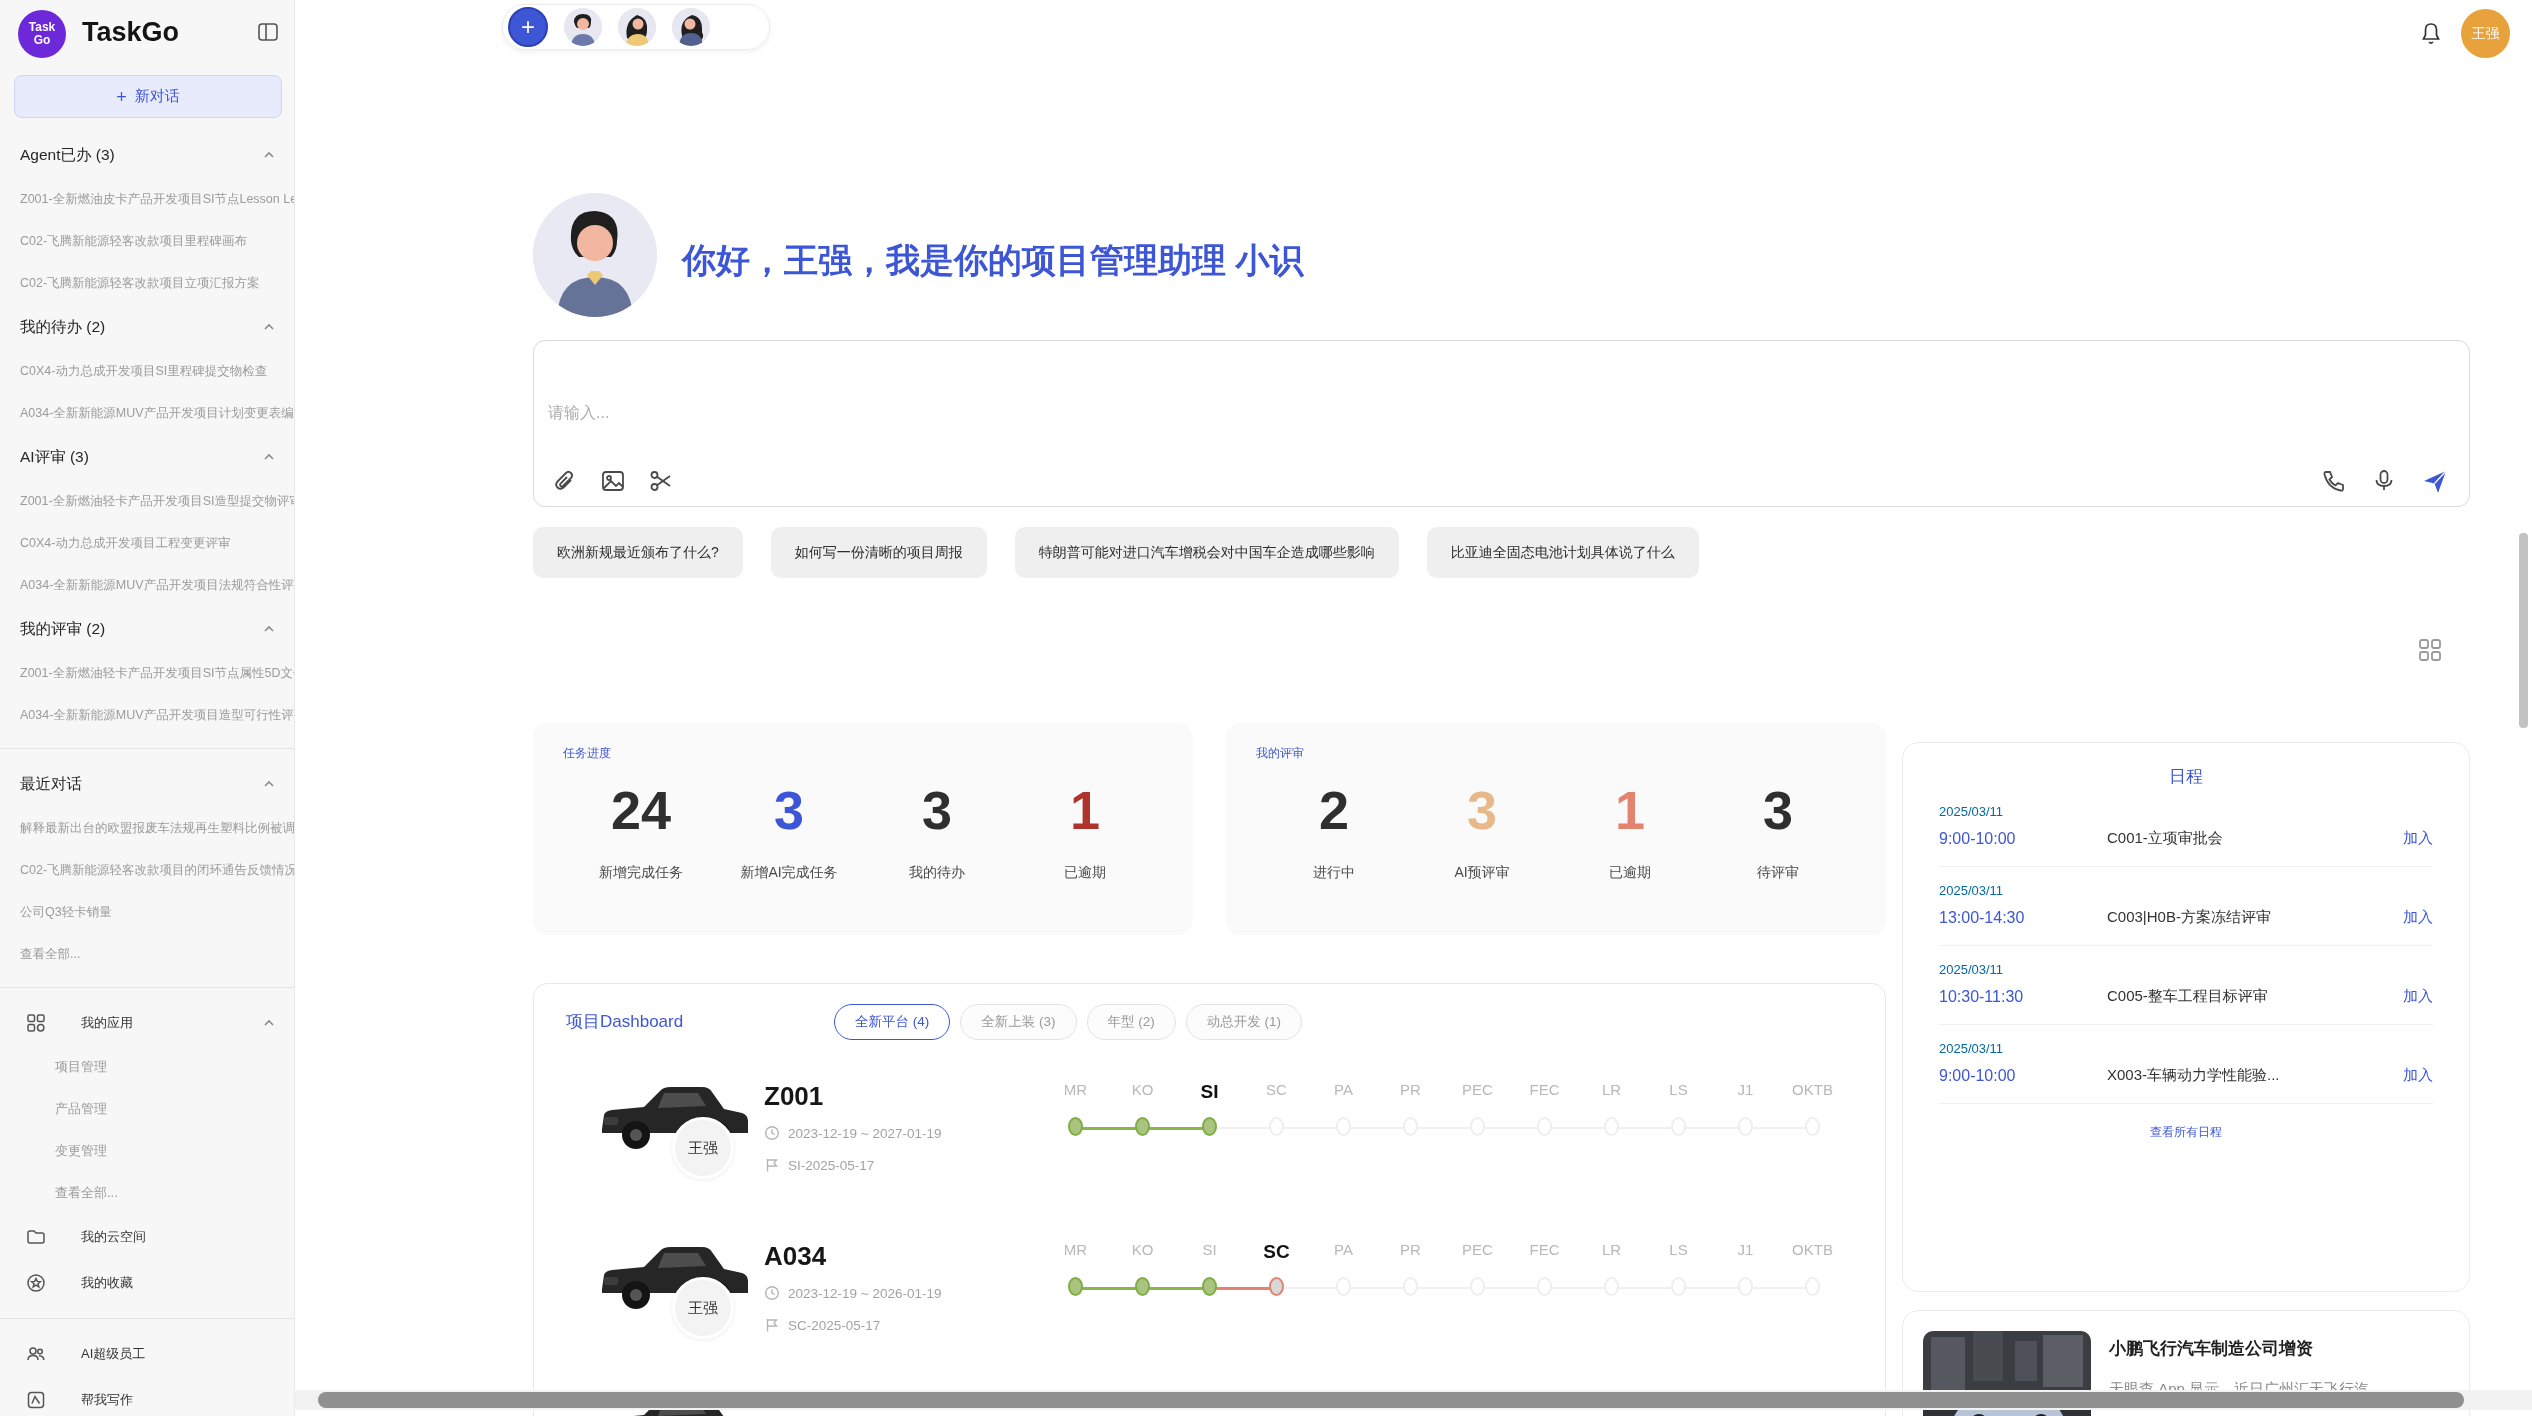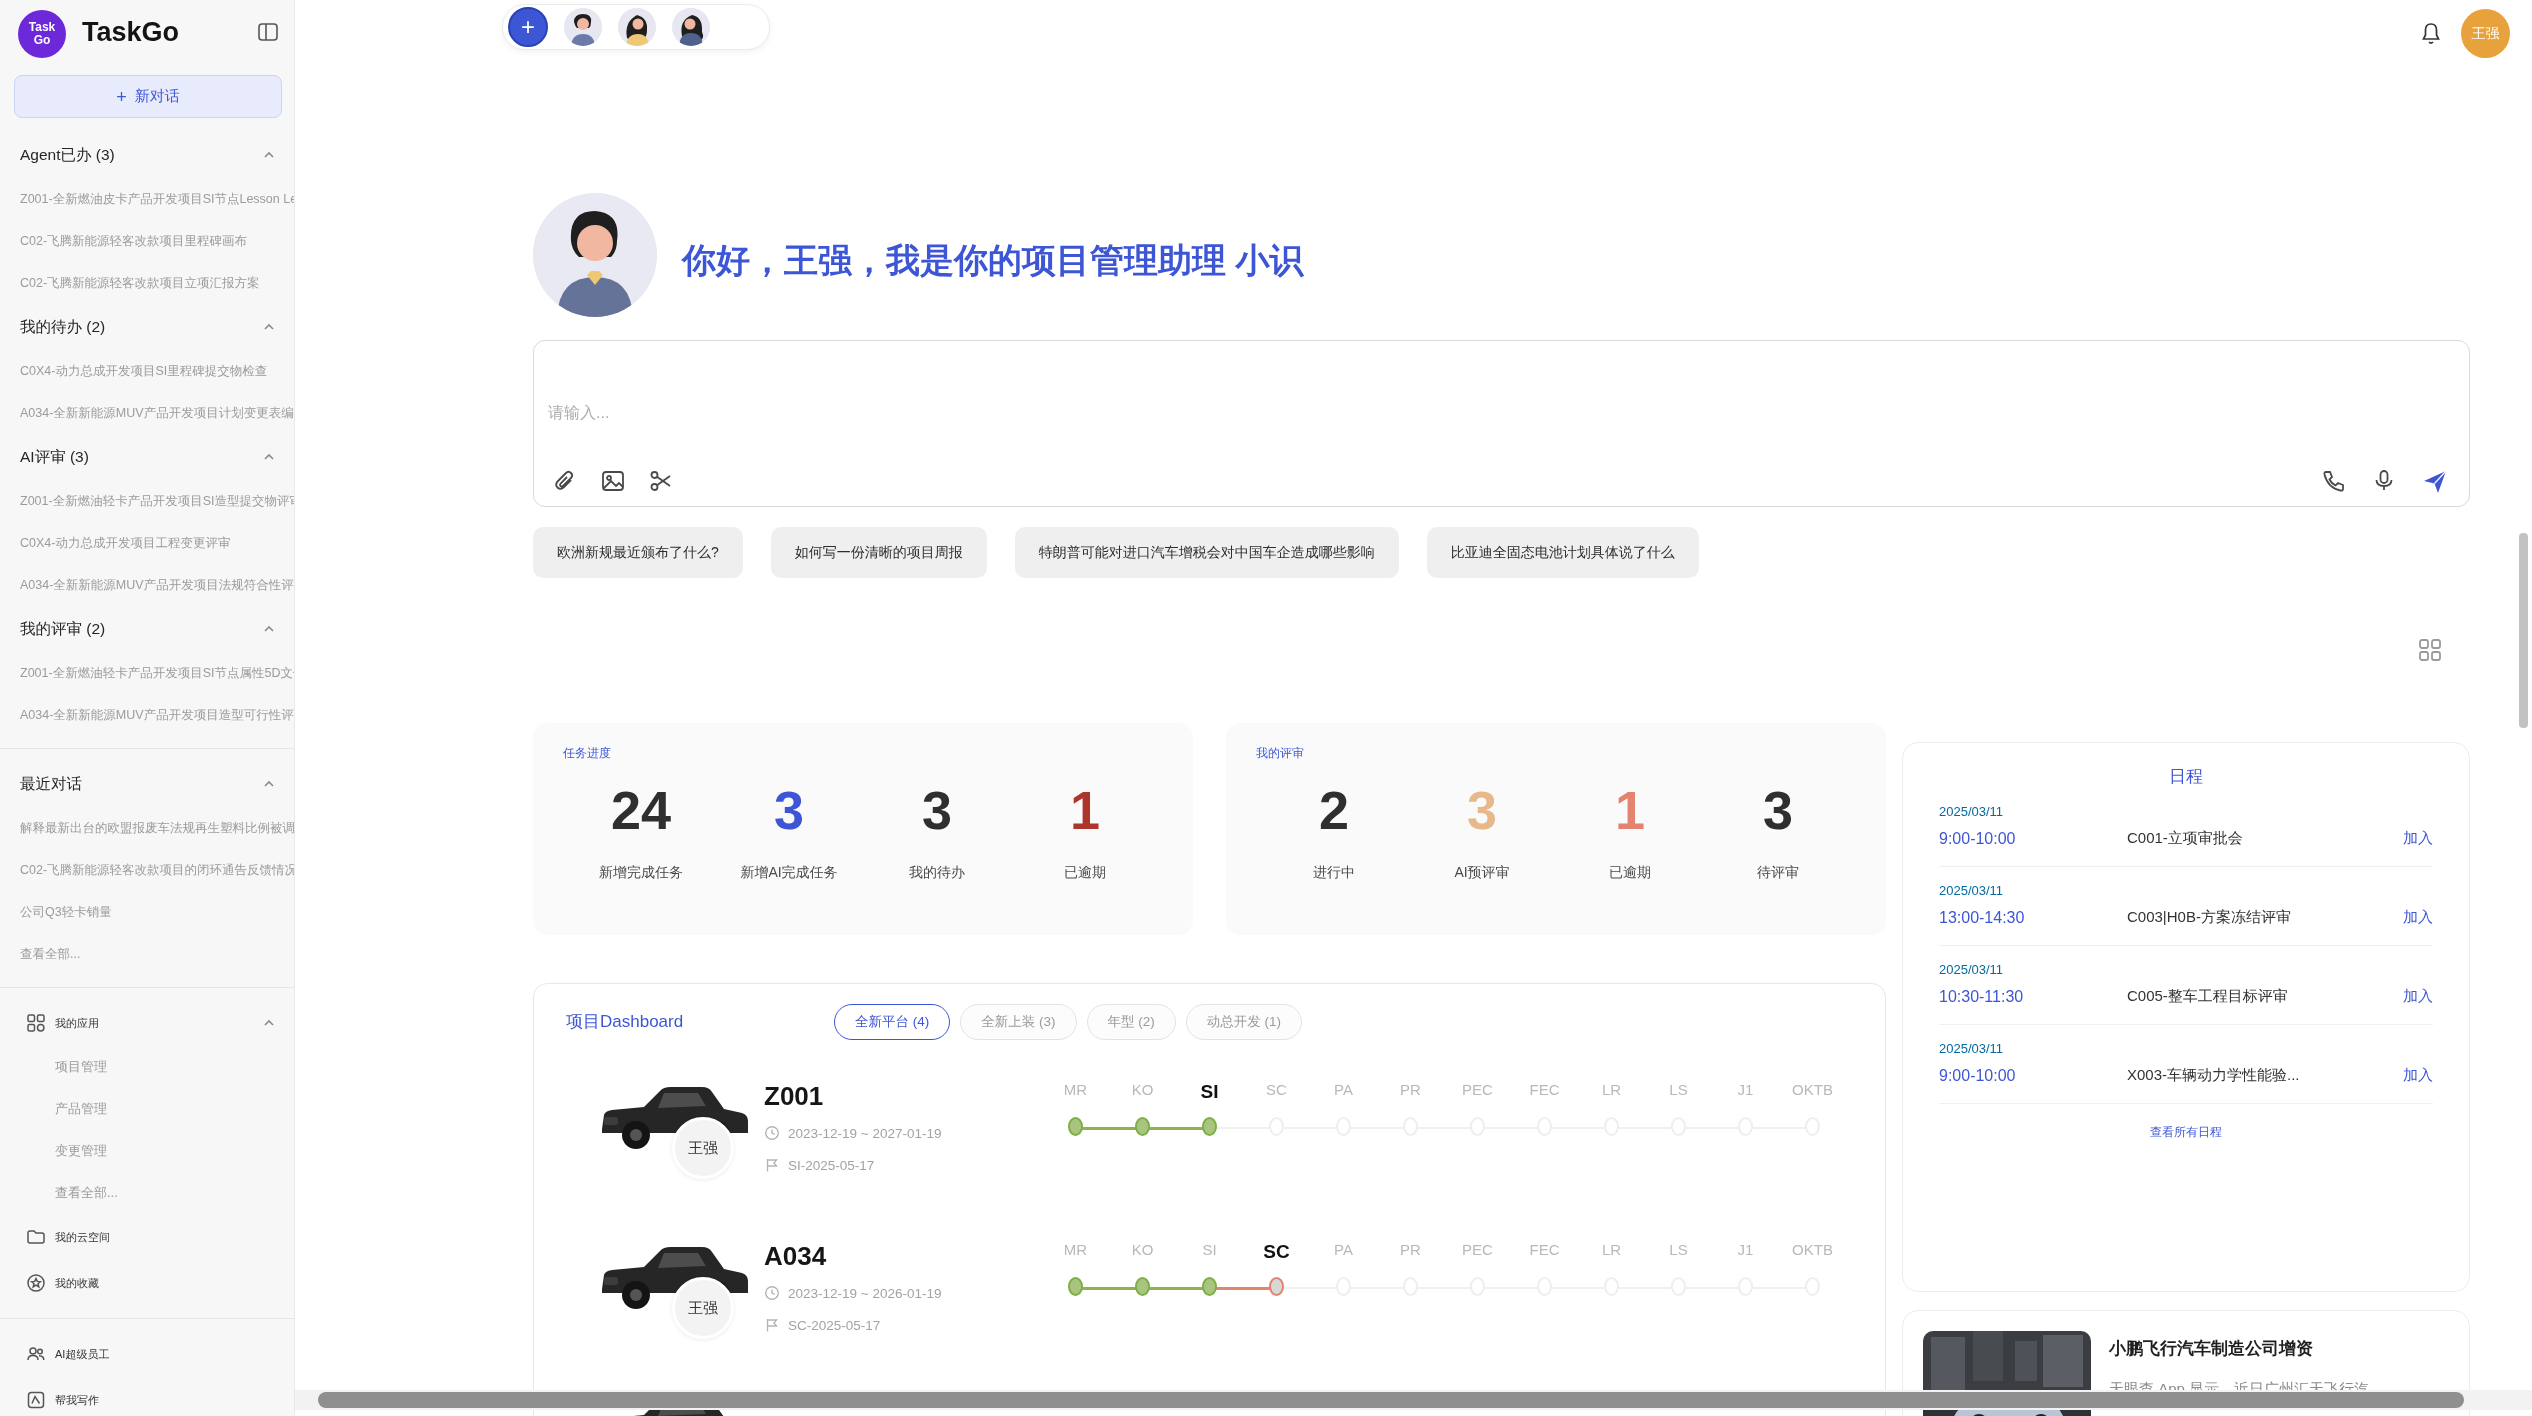--- a/index.html
+++ b/index.html
@@ -19,21 +19,21 @@
   .newchat { position:absolute; left:14px; top:75px; width:268px; height:43px; border-radius:8px;
     background:#e8ebfb; border:1px solid #ccd4f6; color:#3d56d6; font-size:15px;
     display:flex; align-items:center; justify-content:center; gap:8px; cursor:pointer; }
   .newchat .plus { font-size:18px; line-height:18px; }
   .side-scroll { position:absolute; left:0; top:118px; width:295px; bottom:0; padding:14px 0 0 0; }
   .sgroup-h { position:relative; height:46px; line-height:46px; padding:0 20px; font-size:15.5px; color:#262626; }
   .sgroup-h .chev { position:absolute; right:18px; top:15px; }
   .sitem { height:42px; line-height:42px; padding:0 20px; font-size:12.5px; color:#9b9b9b;
     white-space:nowrap; overflow:hidden; cursor:pointer; }
   .sdivider { height:1px; background:#e4e4e4; margin:12px 0; }
-  .srow { position:relative; height:46px; line-height:46px; padding-left:55px; font-size:11px; color:#333; cursor:pointer; }
+  .srow { position:relative; height:46px; line-height:46px; padding-left:81px; font-size:13px; color:#333; cursor:pointer; }
   .srow .ric { position:absolute; left:26px; top:13px; }
   .srow .chev { position:absolute; right:18px; top:15px; }
   .ssub { height:42px; line-height:42px; padding-left:55px; font-size:13px; color:#9b9b9b; cursor:pointer; }
 
   
   .pill { position:absolute; left:502px; top:4px; width:268px; height:46px; background:#fff;
     border:1px solid #ececec; border-radius:24px; box-shadow:0 2px 6px rgba(0,0,0,.06);
     display:flex; align-items:center; padding:0 5px; gap:16px; }
   .pill .addbtn { width:40px; height:40px; border-radius:50%; background:#3d56d6; border:2px solid #2b41b4;
     color:#fff; font-size:24px; display:flex; align-items:center; justify-content:center; cursor:pointer; }
@@ -110,21 +110,21 @@
   .tl-done { left:33px; width:134px; background:#8ab54d; height:2.5px; }
   .tl-over { left:167px; width:67px; background:#e4836f; height:2.5px; }
   .pphoto.r3 { top:395px; }
 
   
   .sched { position:absolute; left:1902px; top:742px; width:568px; height:550px; background:#fff;
     border:1px solid #ececec; border-radius:16px; padding:0 36px; }
   .sched-title { text-align:center; margin-top:22px; font-size:17px; color:#3d56d6; }
   .sched-item { padding:16px 0 18px 0; border-bottom:1px solid #f0f0f0; }
   .si-date { font-size:13px; color:#0369a1; }
-  .si-row { display:flex; align-items:center; margin-top:10px;gap:20px; }
+  .si-row { display:flex; align-items:center; margin-top:10px; }
   .si-time { width:168px; font-size:16px; color:#3d56d6; }
   .si-title { flex:1; font-size:15px; color:#333; white-space:nowrap; overflow:hidden; }
   .si-join { font-size:15px; color:#3d56d6; cursor:pointer; }
   .sched-all { text-align:center; margin-top:20px; font-size:12px; color:#3d56d6; cursor:pointer; }
 
   
   .news { position:absolute; left:1902px; top:1310px; width:568px; height:150px; background:#fff;
     border:1px solid #ececec; border-radius:16px; }
   .news-img { position:absolute; left:20px; top:20px; width:168px; height:108px; border-radius:10px; overflow:hidden; }
   .news-title { position:absolute; left:206px; top:26px; font-size:17px; font-weight:bold; color:#1f1f1f; }

